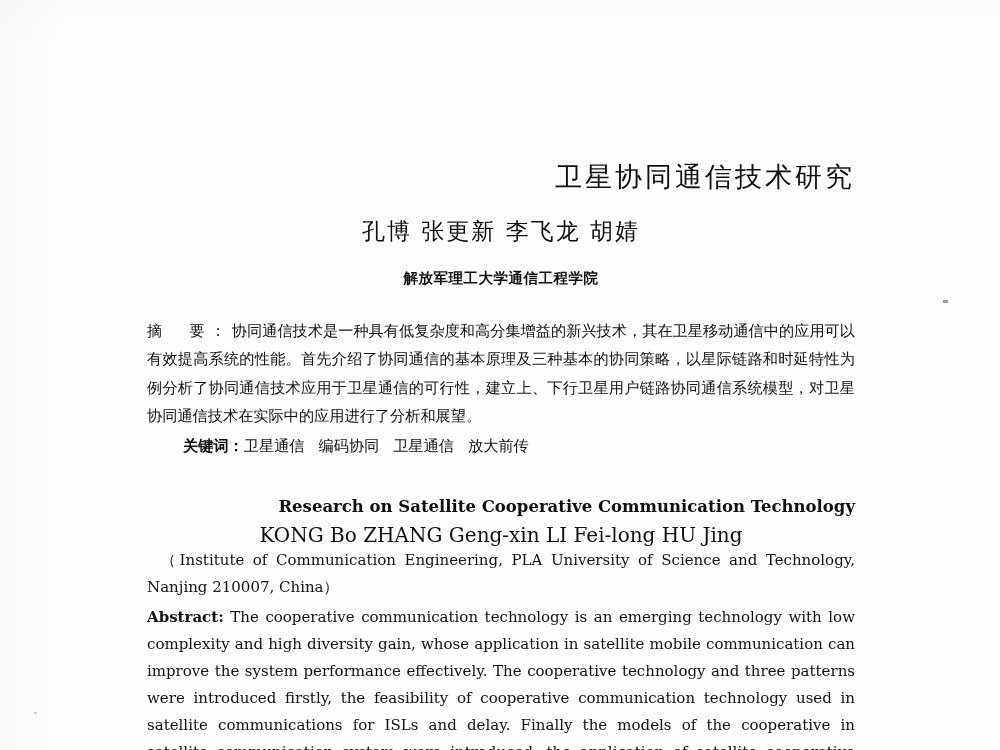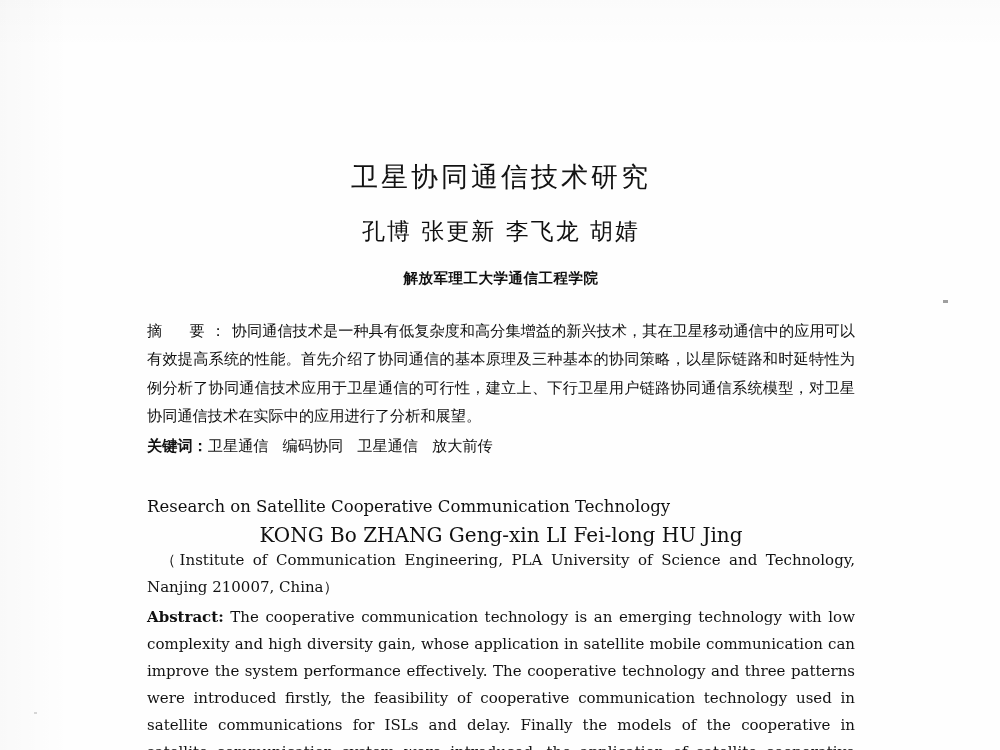--- a/index.html
+++ b/index.html
@@ -44,21 +44,21 @@
 
   .content {
     position: absolute;
     left: 147px;
     top: 0;
     width: 708px;
   }
 
   
   .cn-title {
-    text-align: center;
+    text-align: right;
     font-family: "DejaVu Sans", "Liberation Sans", sans-serif;
     font-size: 27px;
     letter-spacing: 3px;
     margin-top: 162px;
     line-height: 1.1;
     color: #121212;
   }
   .cn-authors {
     text-align: center;
     font-family: "DejaVu Serif", "Liberation Serif", serif;
@@ -92,28 +92,28 @@
     font-weight: normal;
     letter-spacing: 6px;
   }
   .cn-kw {
     margin-top: 1px;
     font-family: "DejaVu Serif", "Liberation Serif", serif;
     font-size: 15.2px;
     line-height: 28.5px;
     color: #111;
   }
-  .cn-kw .lbl { font-weight: bold; }
+  .cn-kw .lbl { font-weight: bold; margin-left: 36px; }
   .cn-kw .kw-sep { display:inline-block; width: 14px; }
 
   
   .en-title {
-    text-align: left;
+    text-align: right;
     font-family: "DejaVu Serif", "Liberation Serif", serif;
-    font-weight: normal;
+    font-weight: bold;
     font-size: 16.5px;
     margin-top: 37px;
     color: #0f0f0f;
   }
   .en-authors {
     text-align: center;
     font-family: "DejaVu Serif", "Liberation Serif", serif;
     font-size: 20px;
     margin-top: 7px;
     color: #111;

